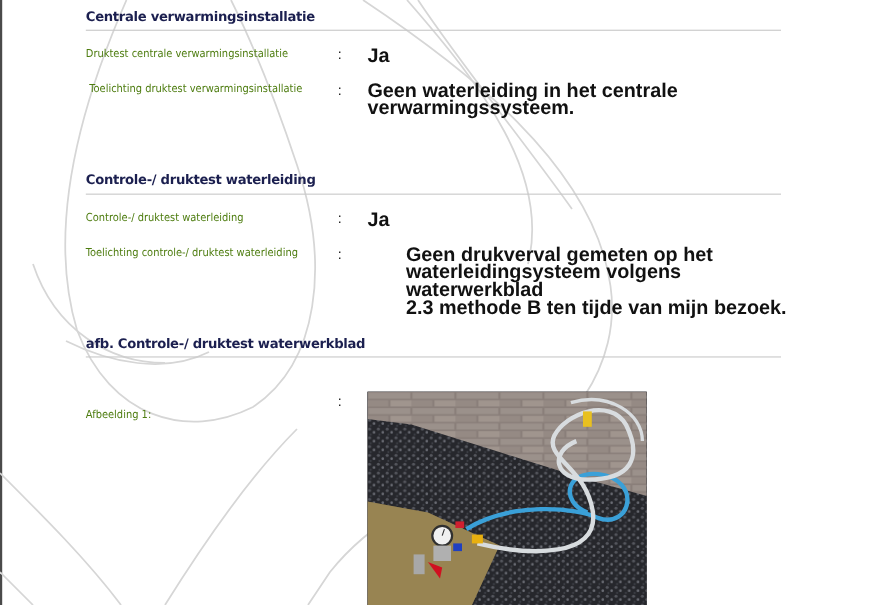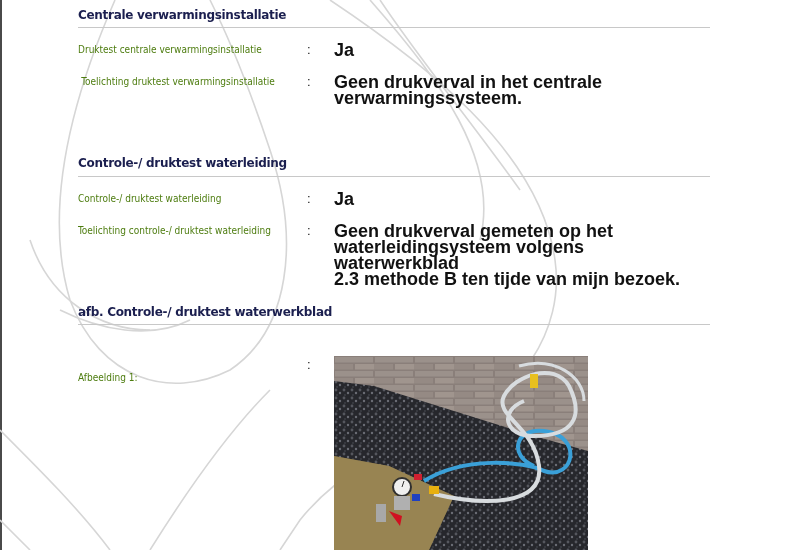--- a/index.html
+++ b/index.html
@@ -67,33 +67,33 @@
 
   <div class="section-title" style="top:8px;">Centrale verwarmingsinstallatie</div>
   <div class="section-rule" style="top:27px;"></div>
 
   <div class="label" style="top:42px;">Druktest centrale verwarmingsinstallatie</div>
   <div class="colon" style="top:42px;">:</div>
   <div class="value" style="top:42px;">Ja</div>
 
   <div class="label" style="top:74px;text-align:center;">Toelichting druktest verwarmingsinstallatie</div>
   <div class="colon" style="top:74px;">:</div>
-  <div class="value" style="top:74px;">Geen drukverval in het centrale
+  <div class="value" style="top:74px;">Geen waterleiding in het centrale
 verwarmingssysteem.</div>
 
   <div class="section-title" style="top:156px;">Controle-/ druktest waterleiding</div>
   <div class="section-rule" style="top:176px;"></div>
 
   <div class="label" style="top:191px;">Controle-/ druktest waterleiding</div>
   <div class="colon" style="top:191px;">:</div>
   <div class="value" style="top:191px;">Ja</div>
 
   <div class="label" style="top:223px;">Toelichting controle-/ druktest waterleiding</div>
   <div class="colon" style="top:223px;">:</div>
-  <div class="value" style="top:223px;">Geen drukverval gemeten op het
+  <div class="value" style="top:223px;margin-left:35px;">Geen drukverval gemeten op het
 waterleidingsysteem volgens waterwerkblad
 2.3 methode B ten tijde van mijn bezoek.</div>
 
   <div class="section-title" style="top:305px;">afb. Controle-/ druktest waterwerkblad</div>
   <div class="section-rule" style="top:324px;"></div>
 
   <div class="label" style="top:370px;">Afbeelding 1:</div>
   <div class="colon" style="top:357px;">:</div>
 
   <div class="photo" title="Photo: pressure gauge with red valve connected to blue and white hoses on black gravel next to a brick wall">

